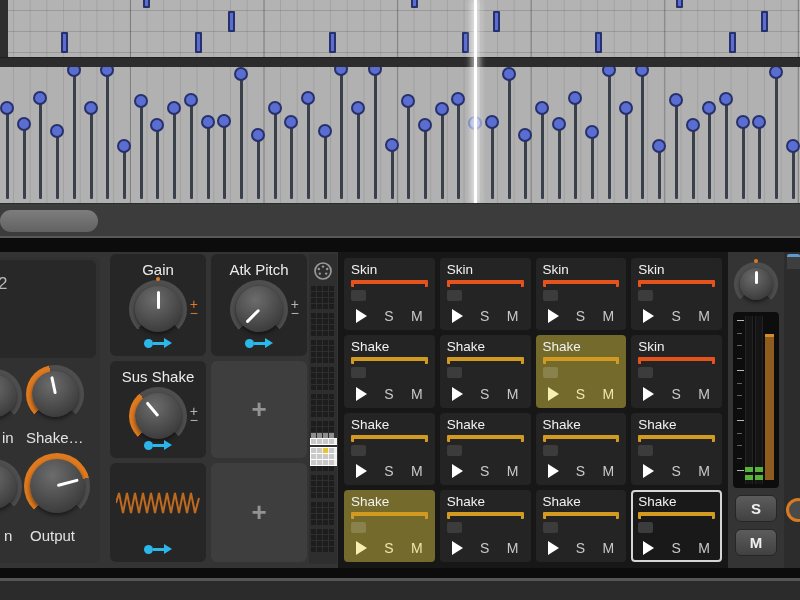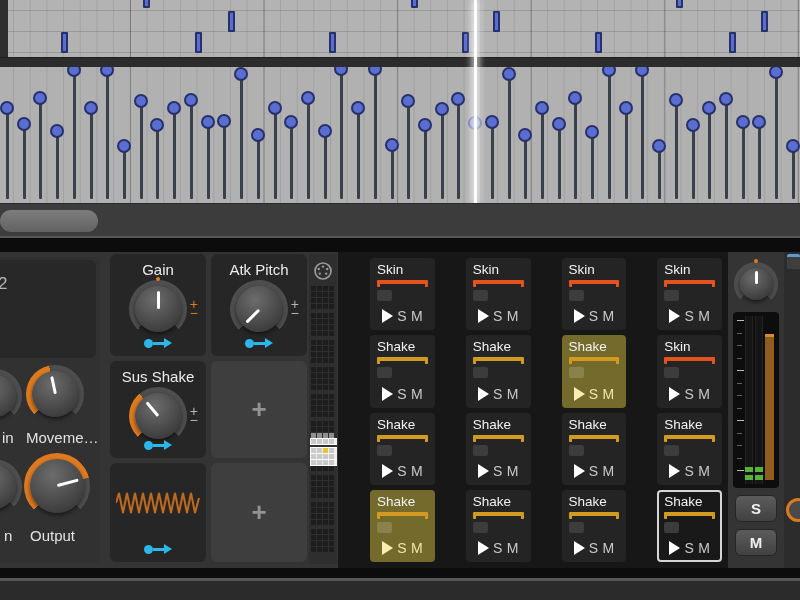--- a/index.html
+++ b/index.html
@@ -87,21 +87,21 @@
   .mm-row.grp { margin-bottom:4px; }
   .mm-row.wrow { background:#f0f0f0; outline:1px solid #fff; }
   .mm-cell { width:5px; height:5px; background:#1d1d1d; }
   .mm-cell.lite { background:#8f8f8f; }
   .mm-cell.white { background:#c9c9c9; }
   .mm-cell.sel { background:#e6c531; }
 
   .pad-grid { position:absolute; left:338px; top:0; width:390px; height:316px; background:#171717;
     display:grid; grid-template-columns:repeat(4,1fr); grid-template-rows:repeat(4,1fr);
     gap:5px; padding:6px; }
-  .pad { position:relative; background:#242424; border-radius:4px; padding:4px 7px; overflow:hidden;margin-left:26px; }
+  .pad { position:relative; background:#242424; border-radius:4px; padding:4px 7px; overflow:hidden; }
   .pad-name { font-size:13.5px; color:#f2f2f2; }
   .pad-bar { margin-top:3px; height:7px; border-top:4px solid; border-left:3px solid;
     border-right:3px solid; border-bottom:none; border-radius:1px; }
   .pad-mini { width:15px; height:11px; background:#3c3c3c; border-radius:2px; margin-top:3px; }
   .pad-ctrls { position:absolute; left:7px; right:7px; bottom:6px; display:flex;
     align-items:center; justify-content:space-between; padding:0 5px; }
   .pad-play { width:0; height:0; border-left:11px solid #ffffff;
     border-top:7px solid transparent; border-bottom:7px solid transparent; }
   .pad-sm { color:#c9c9c9; font-size:14px; }
   .pad.active { background:#736a2c; }
@@ -274,21 +274,21 @@
         <div class="ring" style="background: conic-gradient(from 225deg, rgb(224, 122, 31) 0deg, rgb(224, 122, 31) 115deg, rgb(78, 78, 78) 115deg, rgb(78, 78, 78) 270deg, transparent 270deg, transparent 360deg);"></div>
         <div class="face"></div>
       </div>
       <div class="knob" style="--s:58px; position:absolute; left:26px; top:108px;">
         <div class="ring" style="background: conic-gradient(from 225deg, rgb(224, 122, 31) 0deg, rgb(224, 122, 31) 123deg, rgb(78, 78, 78) 123deg, rgb(78, 78, 78) 270deg, transparent 270deg, transparent 360deg);"></div>
         <div class="face">
             <div class="ptr" style="transform: rotate(-12deg);"></div>
           </div>
       </div>
       <div class="ld-label" style="left:2px; top:172px;">in</div>
-      <div class="ld-label" style="left:26px; top:172px;">Moveme…</div>
+      <div class="ld-label" style="left:26px; top:172px;">Shake…</div>
       <div class="knob" style="--s:56px; position:absolute; left:-34px; top:202px;">
         <div class="ring" style="background: conic-gradient(from 225deg, rgb(224, 122, 31) 0deg, rgb(224, 122, 31) 115deg, rgb(78, 78, 78) 115deg, rgb(78, 78, 78) 270deg, transparent 270deg, transparent 360deg);"></div>
         <div class="face"></div>
       </div>
       <div class="knob" style="--s:66px; position:absolute; left:24px; top:196px;">
         <div class="ring" style="background: conic-gradient(from 225deg, rgb(224, 122, 31) 0deg, rgb(224, 122, 31) 210deg, rgb(78, 78, 78) 210deg, rgb(78, 78, 78) 270deg, transparent 270deg, transparent 360deg);"></div>
         <div class="face">
             <div class="ptr" style="transform: rotate(75deg);"></div>
           </div>
       </div>

